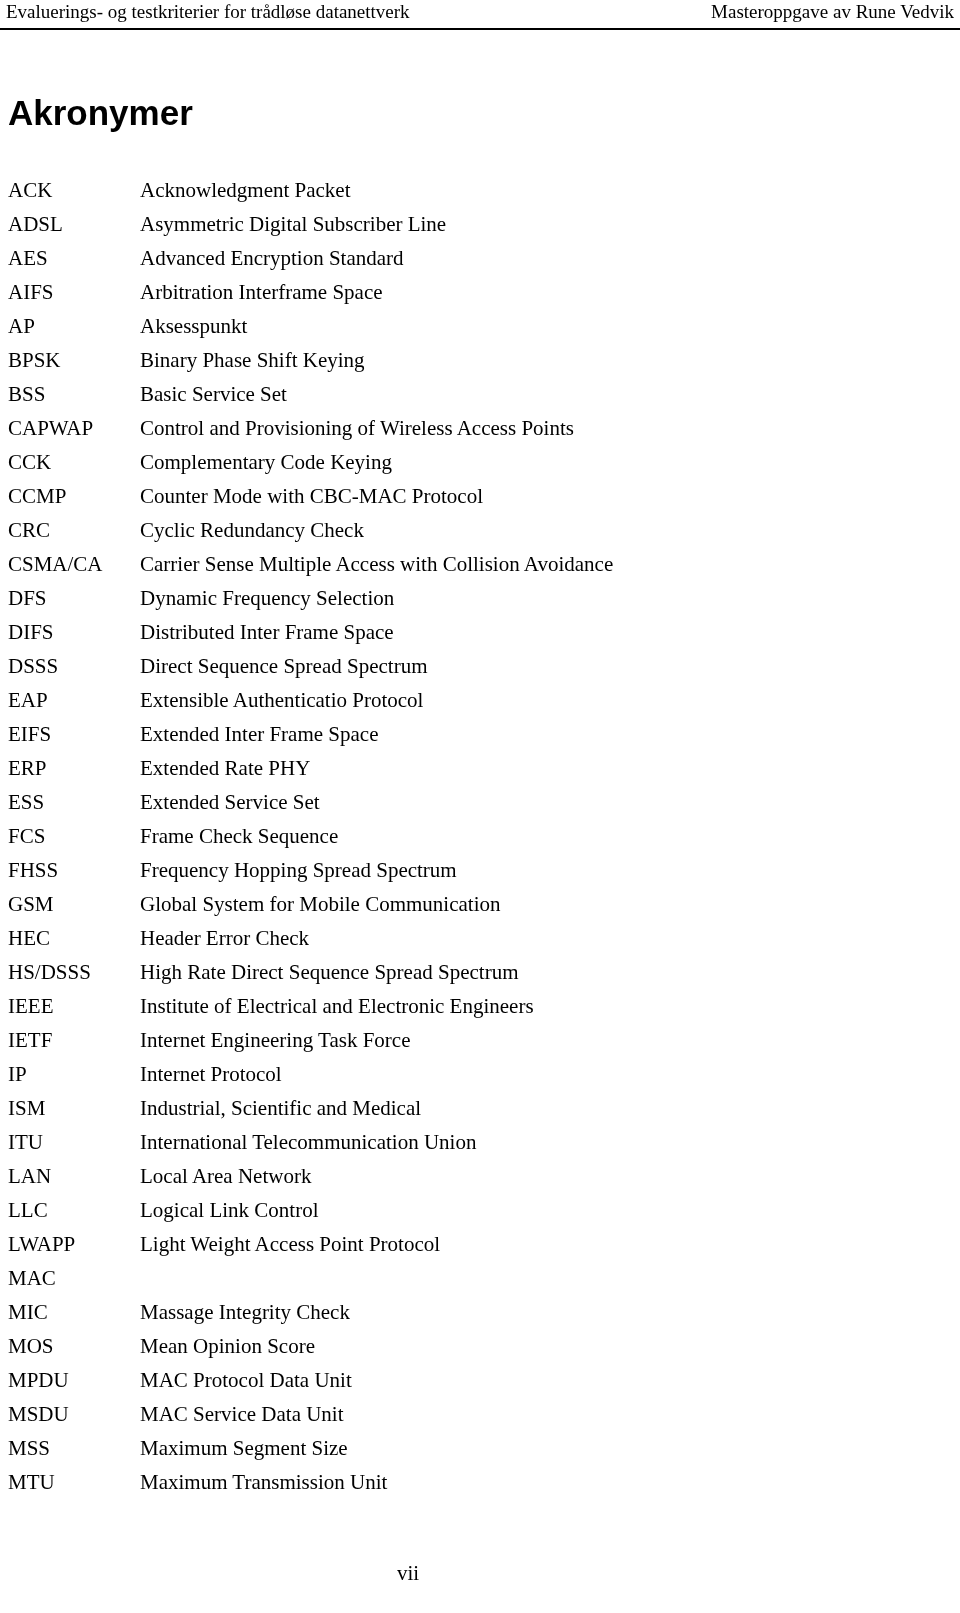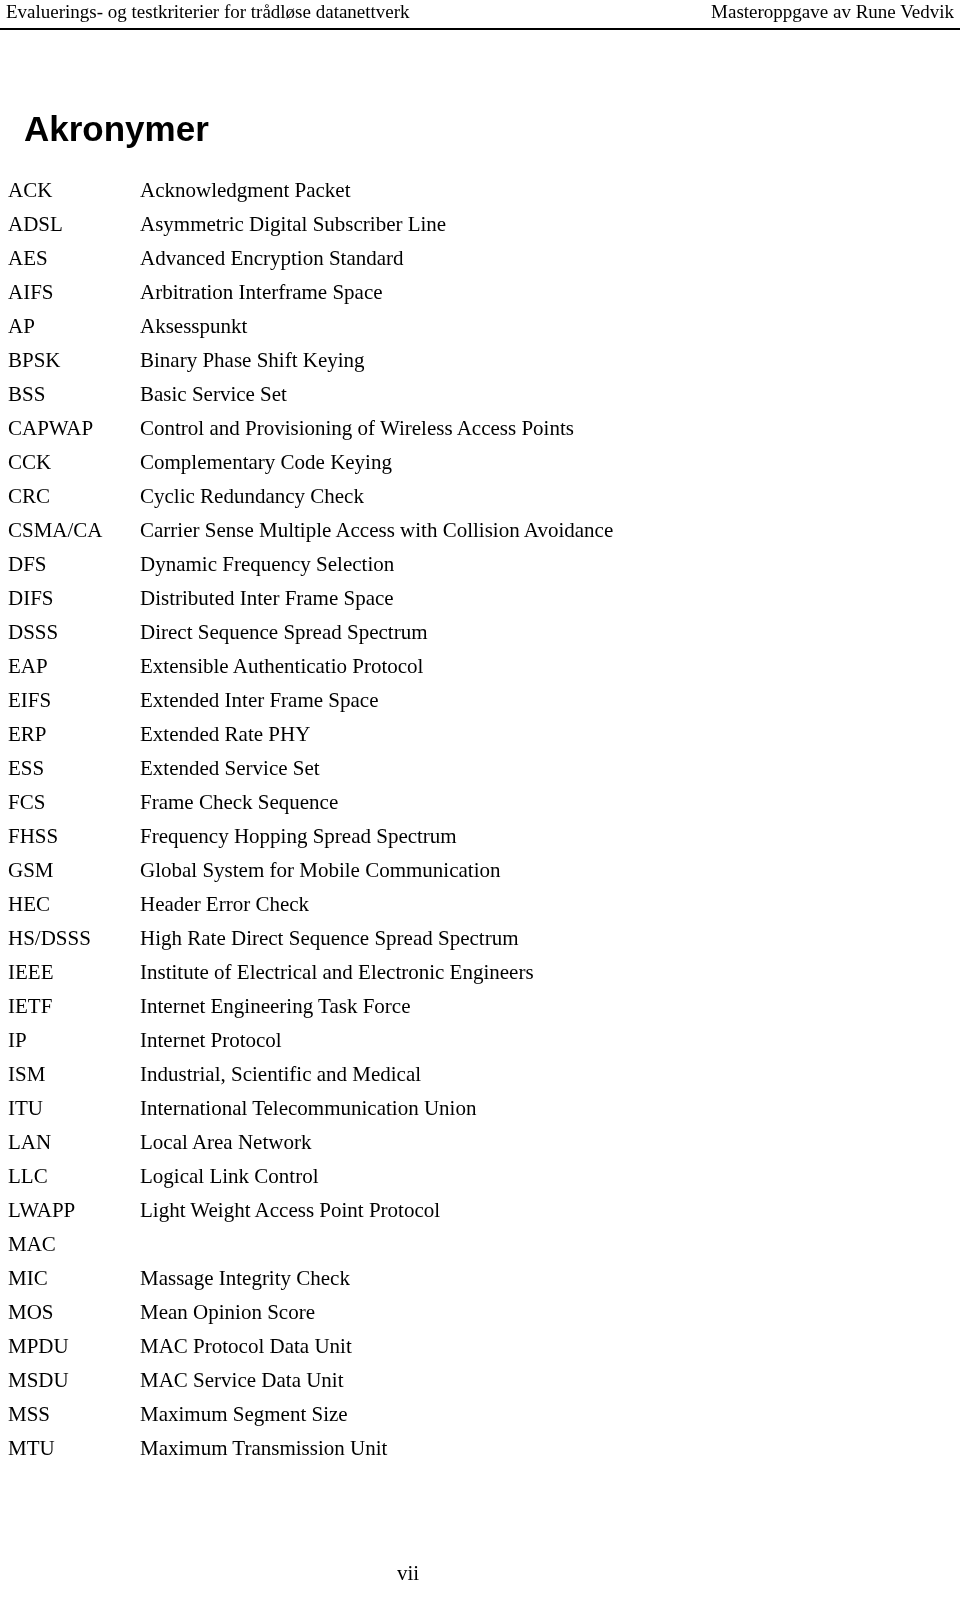--- a/index.html
+++ b/index.html
@@ -46,21 +46,21 @@
     width: 960px;
     height: 0;
     border-top: 2px solid #000000;
   }
 
   
   .page-title {
     position: absolute;
     left: 8px;
     top: 92px;
-    margin: 16px;
+    margin: 0;
     font-family: "Liberation Sans", "DejaVu Sans", sans-serif;
     font-weight: bold;
     font-size: 35px;
     line-height: 42px;
     letter-spacing: 0px;
     color: #000000;
     white-space: nowrap;
   }
 
   
@@ -141,20 +141,24 @@
     </div>
     <div class="acronym-row">
       <span class="acronym-term">CAPWAP</span>
       <span class="acronym-def">Control and Provisioning of Wireless Access Points</span>
     </div>
     <div class="acronym-row">
       <span class="acronym-term">CCK</span>
       <span class="acronym-def">Complementary Code Keying</span>
     </div>
     <div class="acronym-row">
+      <span class="acronym-term">CCMP</span>
+      <span class="acronym-def">Counter Mode with CBC-MAC Protocol</span>
+    </div>
+    <div class="acronym-row">
       <span class="acronym-term">CRC</span>
       <span class="acronym-def">Cyclic Redundancy Check</span>
     </div>
     <div class="acronym-row">
       <span class="acronym-term">CSMA/CA</span>
       <span class="acronym-def">Carrier Sense Multiple Access with Collision Avoidance</span>
     </div>
     <div class="acronym-row">
       <span class="acronym-term">DFS</span>
       <span class="acronym-def">Dynamic Frequency Selection</span>

